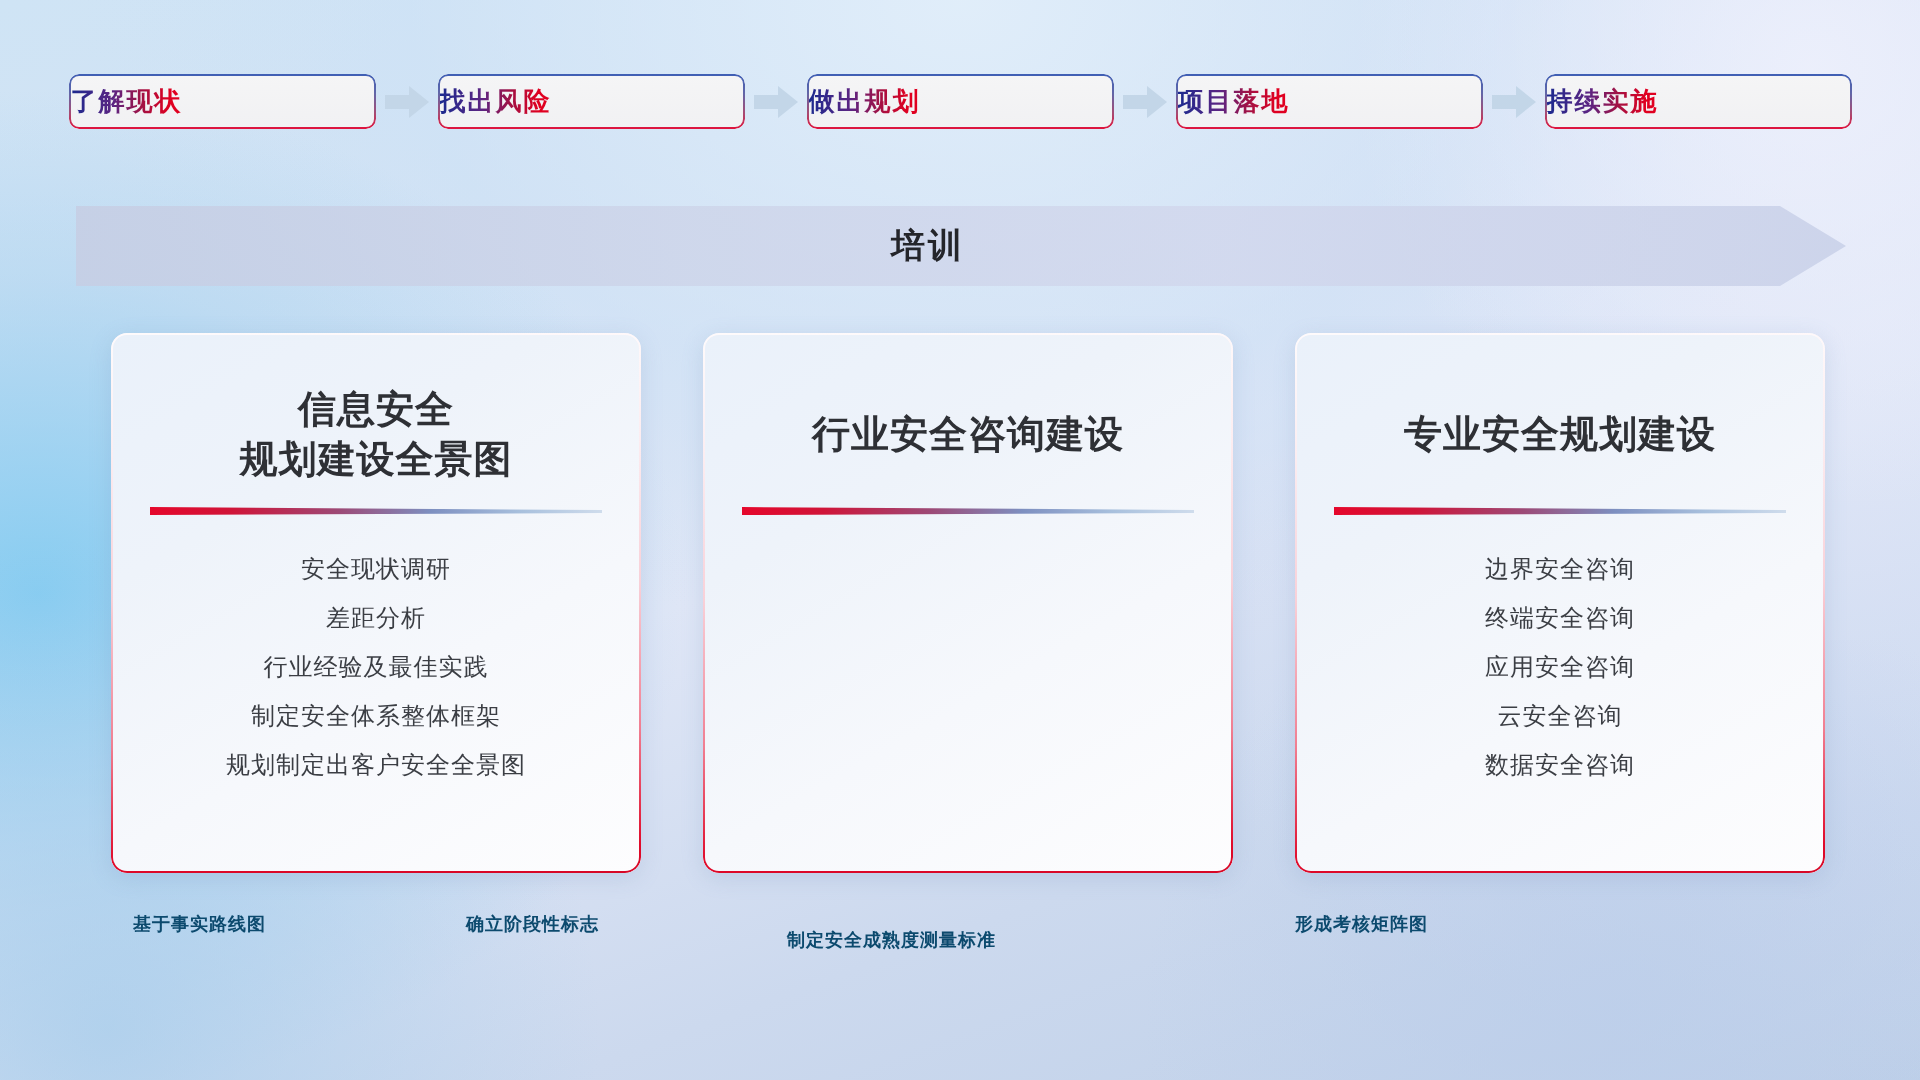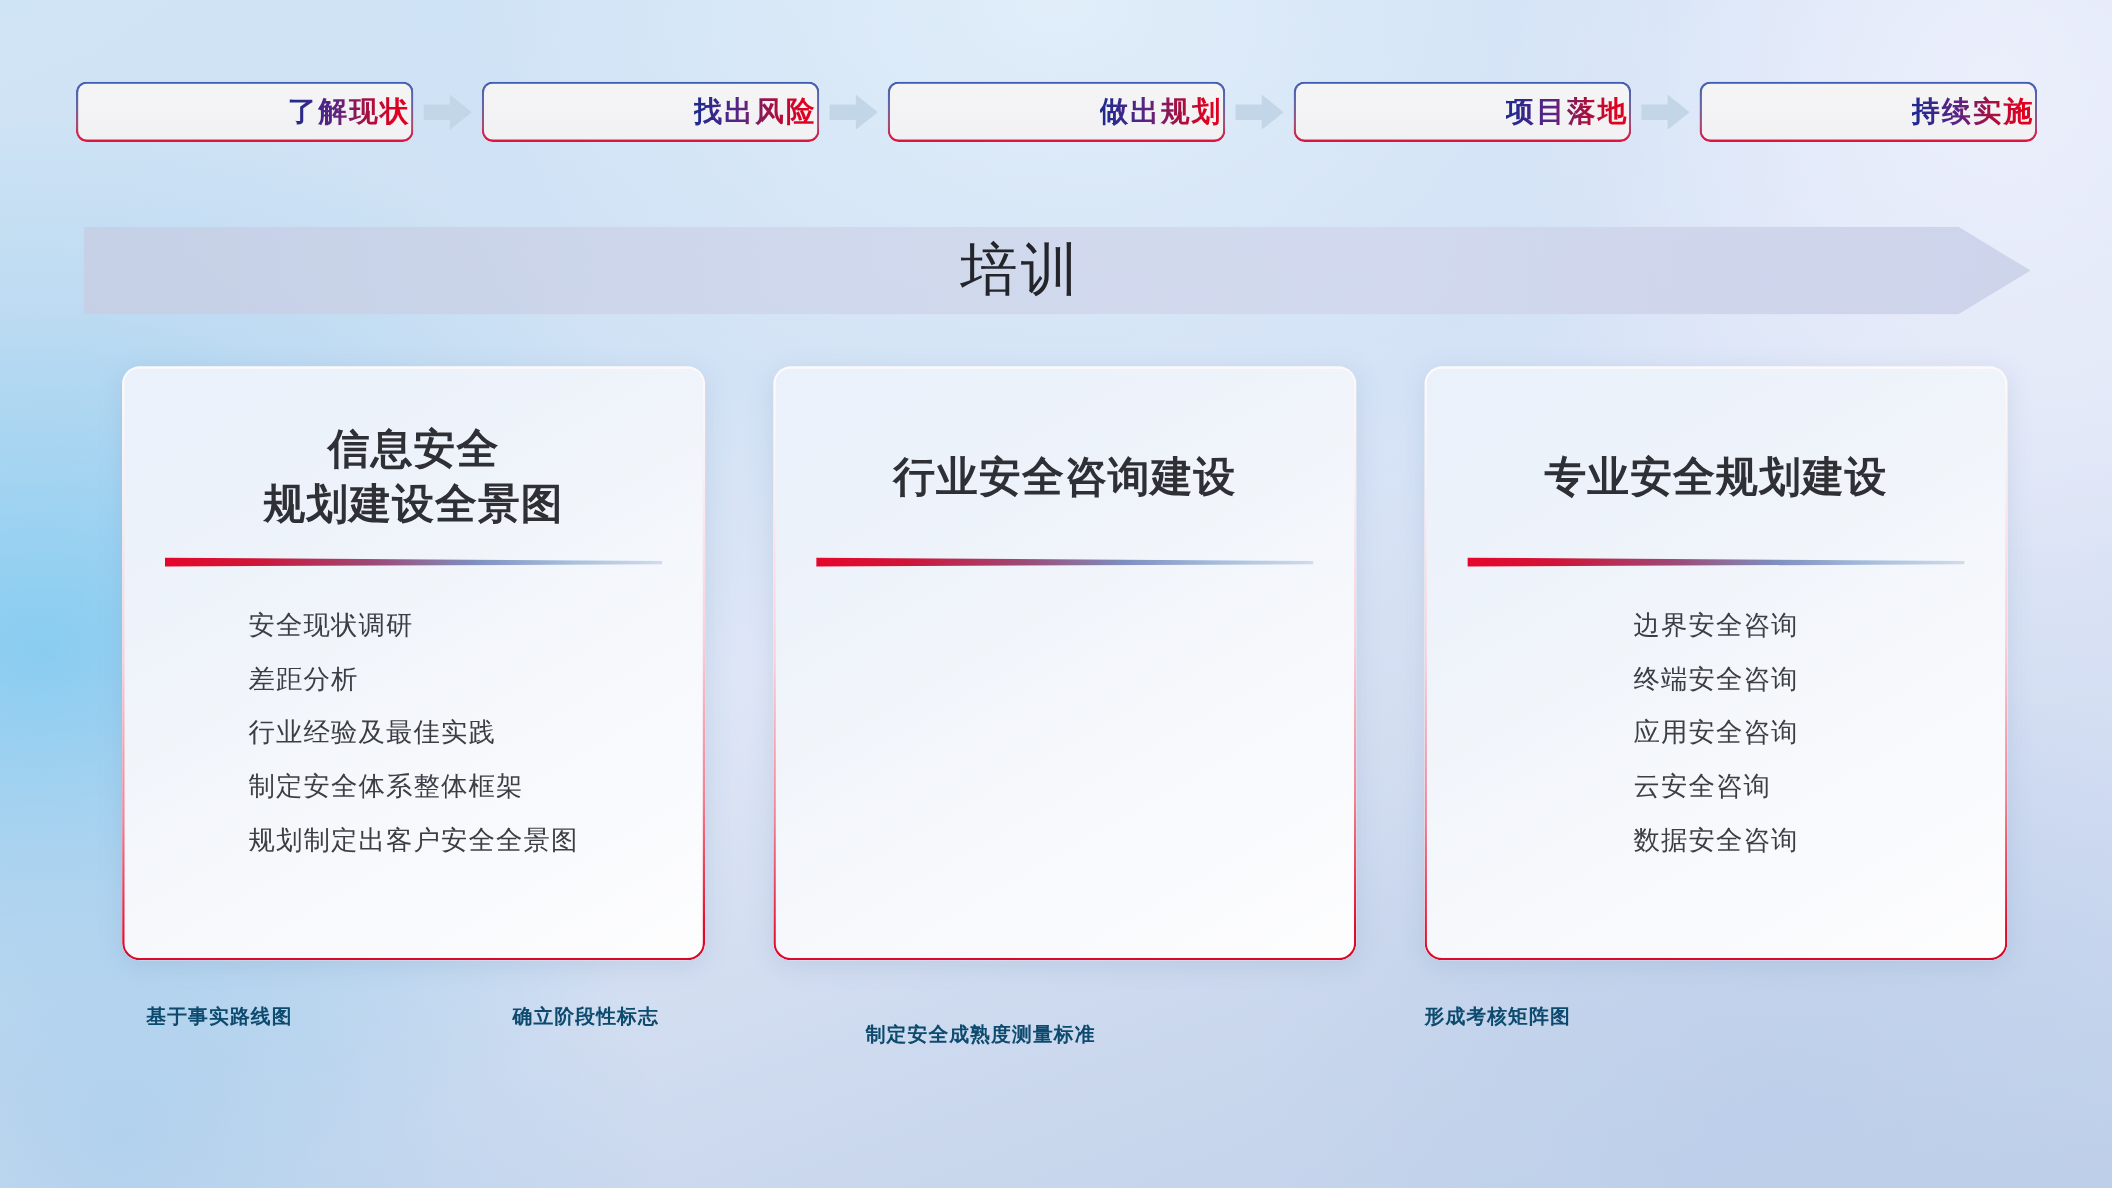--- a/index.html
+++ b/index.html
@@ -51,21 +51,21 @@
     gap: 0;
     z-index: 5;
   }
 
   .step-box {
     width: 307px;
     height: 55px;
     border-radius: 10px;
     display: flex;
     align-items: center;
-    justify-content: flex-end;
+    justify-content: flex-start;
     position: relative;
     background: linear-gradient(180deg, #f5f5f6 0%, #f1f1f3 100%);
     padding: 2px;
   }
   .step-box::before {
     content: "";
     position: absolute;
     inset: 0;
     border-radius: 10px;
     padding: 2px;
@@ -112,22 +112,22 @@
     background: linear-gradient(90deg, rgba(198,206,228,0.88) 0%, rgba(205,212,233,0.80) 35%, rgba(209,214,236,0.78) 65%, rgba(200,208,232,0.85) 100%);
     clip-path: polygon(0 0, calc(100% - 66px) 0, 100% 50%, calc(100% - 66px) 100%, 0 100%);
   }
   .banner-text {
     position: absolute;
     inset: 0;
     display: flex;
     align-items: center;
     justify-content: center;
     padding-right: 66px;
-    font-size: 52px;
-    font-weight: normal;
+    font-size: 34px;
+    font-weight: bold;
     color: #24252a;
     letter-spacing: 3px;
   }
 
   
   .cards {
     position: absolute;
     left: 16px; right: 0;
     top: 333px;
     display: flex;
@@ -190,20 +190,21 @@
 
   .card-divider {
     width: 452px;
     height: 11px;
     margin-top: 16px;
     margin-bottom: 28px;
   }
 
   .card-list {
     list-style: none;
+    text-align: center;
   }
   .card-list li {
     font-size: 24px;
     color: #3b3e44;
     line-height: 1.0;
     padding: 12.5px 0;
     letter-spacing: 1px;
   }
 
   

